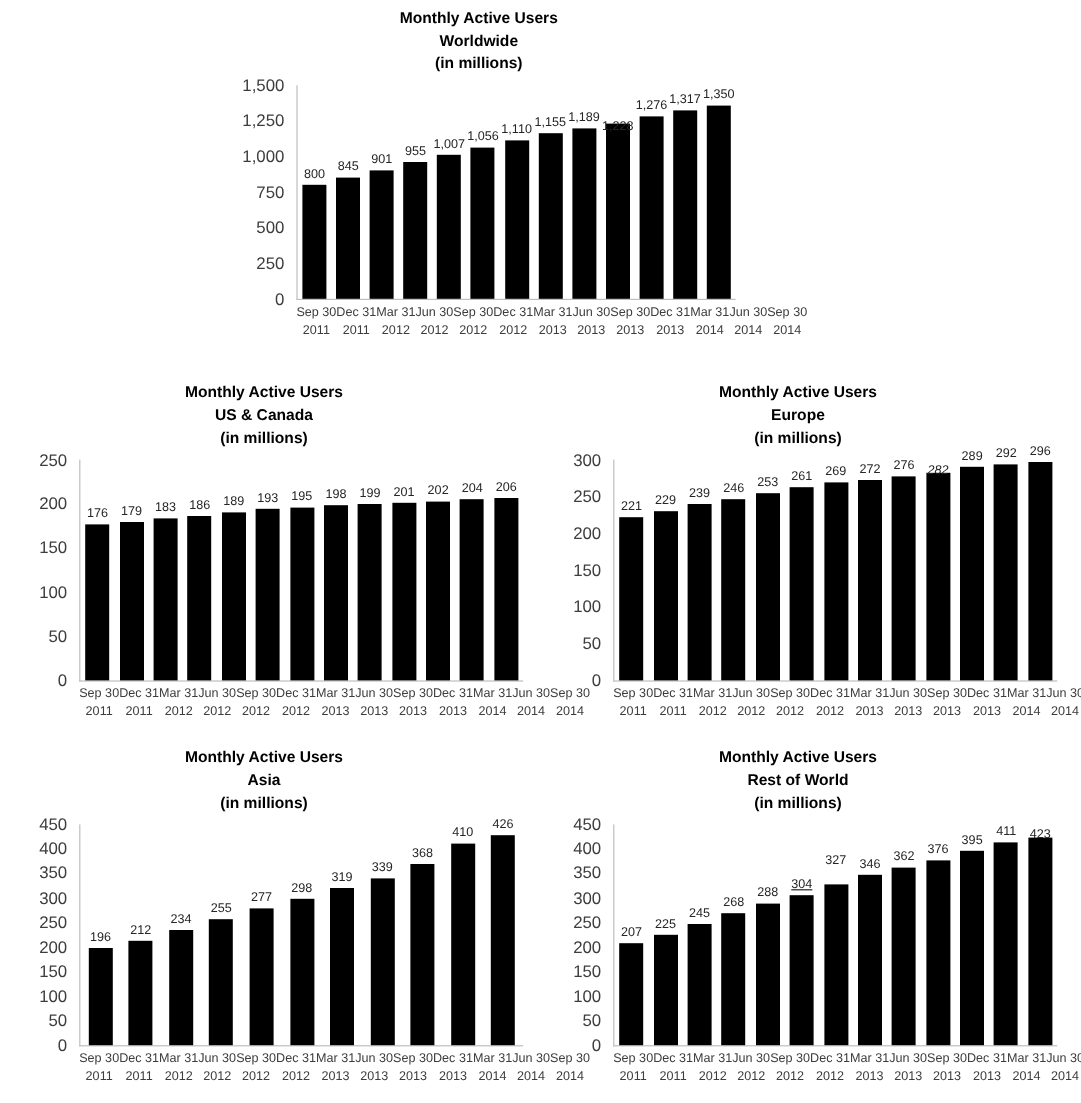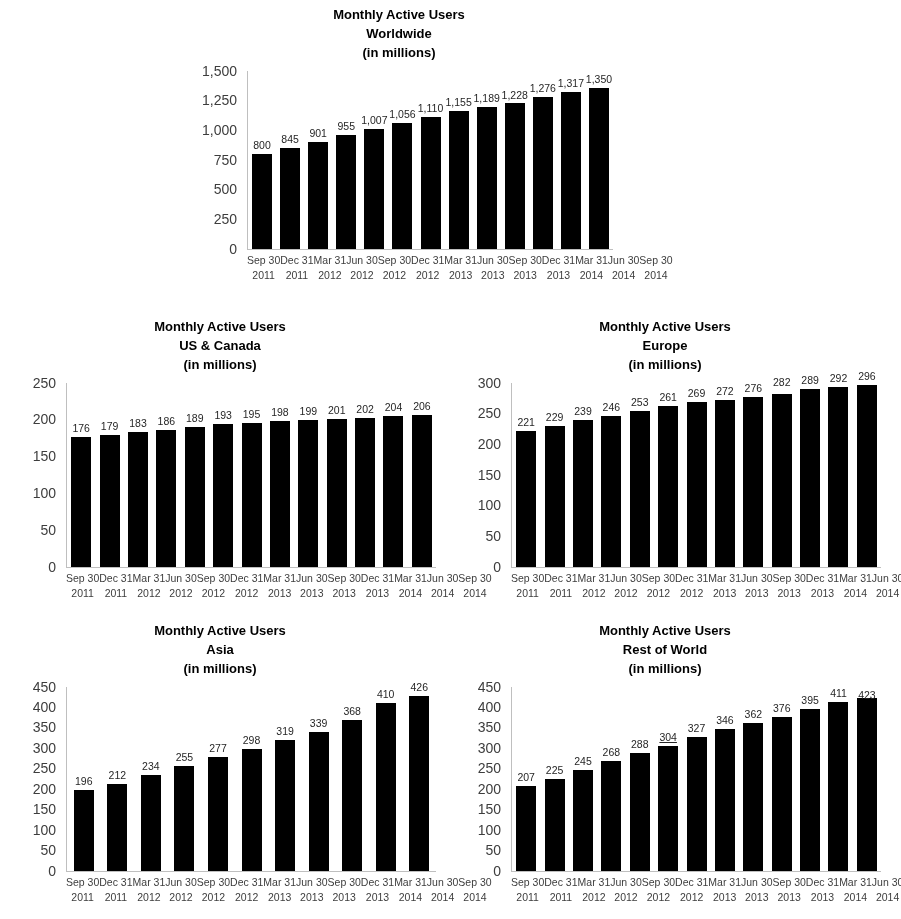--- a/index.html
+++ b/index.html
@@ -117,21 +117,21 @@
             </div>
             <div class="slot">
               <div class="bar-label" style="bottom: 140.06px;">1,155</div>
               <div class="bar" style="height: 137.06px; background: rgb(0, 0, 0);"></div>
             </div>
             <div class="slot">
               <div class="bar-label" style="bottom: 144.095px;">1,189</div>
               <div class="bar" style="height: 141.095px; background: rgb(0, 0, 0);"></div>
             </div>
             <div class="slot">
-              <div class="bar-label" style="bottom: 148px;">1,228</div>
+              <div class="bar-label" style="bottom: 138px;">1,228</div>
               <div class="bar" style="height: 145.723px; background: rgb(0, 0, 0);"></div>
             </div>
             <div class="slot">
               <div class="bar-label" style="bottom: 154.419px;">1,276</div>
               <div class="bar" style="height: 151.419px; background: rgb(0, 0, 0);"></div>
             </div>
             <div class="slot">
               <div class="bar-label" style="bottom: 159.284px;">1,317</div>
               <div class="bar" style="height: 156.284px; background: rgb(0, 0, 0);"></div>
             </div>
@@ -372,21 +372,21 @@
             </div>
             <div class="slot">
               <div class="bar-label" style="bottom: 169.827px;">272</div>
               <div class="bar" style="height: 166.827px; background: rgb(0, 0, 0);"></div>
             </div>
             <div class="slot">
               <div class="bar-label" style="bottom: 172.28px;">276</div>
               <div class="bar" style="height: 169.28px; background: rgb(0, 0, 0);"></div>
             </div>
             <div class="slot">
-              <div class="bar-label" style="bottom: 179px;">282</div>
+              <div class="bar-label" style="bottom: 169px; font-style: italic;">282</div>
               <div class="bar" style="height: 172.96px; background: rgb(0, 0, 0);"></div>
             </div>
             <div class="slot">
               <div class="bar-label" style="bottom: 180.253px;">289</div>
               <div class="bar" style="height: 177.253px; background: rgb(0, 0, 0);"></div>
             </div>
             <div class="slot">
               <div class="bar-label" style="bottom: 182.093px;">292</div>
               <div class="bar" style="height: 179.093px; background: rgb(0, 0, 0);"></div>
             </div>
@@ -610,21 +610,21 @@
             </div>
             <div class="slot">
               <div class="bar-label" style="bottom: 120.76px;">288</div>
               <div class="bar" style="height: 117.76px; background: rgb(0, 0, 0);"></div>
             </div>
             <div class="slot">
               <div class="bar-label" style="bottom: 127.302px; text-decoration: underline;">304</div>
               <div class="bar" style="height: 124.302px; background: rgb(0, 0, 0);"></div>
             </div>
             <div class="slot">
-              <div class="bar-label" style="bottom: 137px; text-align: center;">327</div>
+              <div class="bar-label" style="bottom: 148px; text-align: center;">327</div>
               <div class="bar" style="height: 133.707px; background: rgb(0, 0, 0);"></div>
             </div>
             <div class="slot">
               <div class="bar-label" style="bottom: 144.476px;">346</div>
               <div class="bar" style="height: 141.476px; background: rgb(0, 0, 0);"></div>
             </div>
             <div class="slot">
               <div class="bar-label" style="bottom: 151.018px;">362</div>
               <div class="bar" style="height: 148.018px; background: rgb(0, 0, 0);"></div>
             </div>

